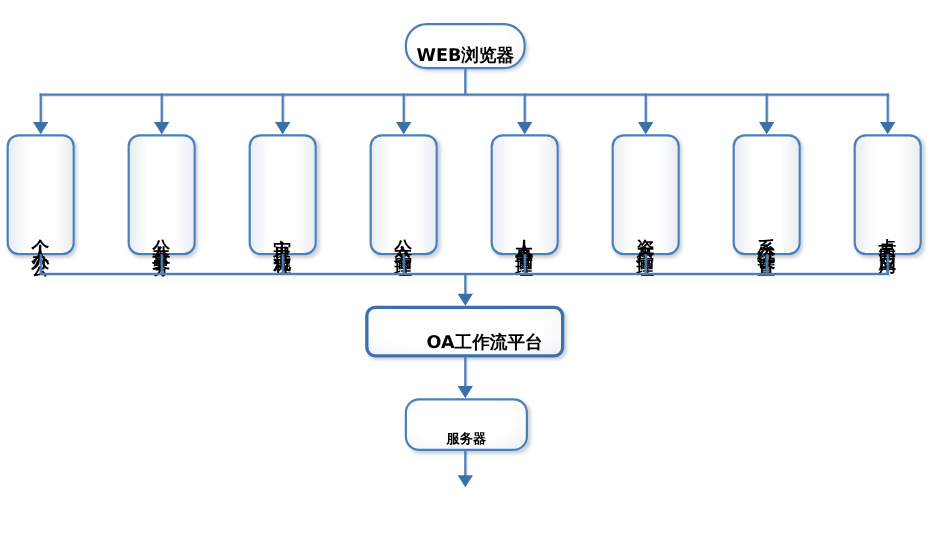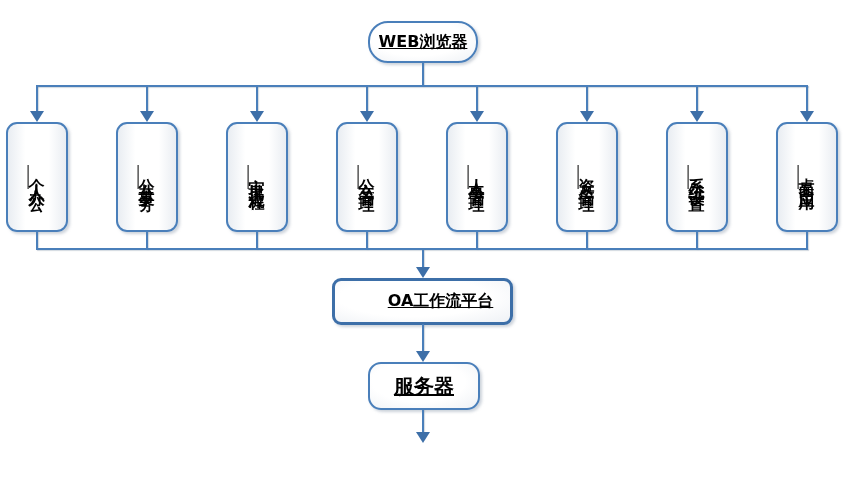--- a/index.html
+++ b/index.html
@@ -15,42 +15,41 @@
     position:relative;
     width:846px;
     height:500px;
     background:var(--bg);
     overflow:hidden;
   }
   
   .node{
     position:absolute;
     display:flex;
-    align-items:center;
+    align-items:flex-end;
     justify-content:center;
     text-align:center;
     color:var(--text);
     font-weight:bold;
     border:2px solid var(--accent);
     background:radial-gradient(ellipse at 45% 40%, #ffffff 55%, #eef1f5 100%);
     box-shadow:2px 2px 3px rgba(130,145,165,0.40);
-    text-decoration:underline;
   }
   .node-web{
     left:368px; top:21px; width:110px; height:42px;
     border-radius:20px; font-size:16px;
   }
   .node-oa{
     left:332px; top:278px; width:181px; height:47px;
     border-radius:9px; font-size:16px;
     border-width:3px; border-color:var(--accent-dark);padding-left:36px;
   }
   .node-server{
     left:368px; top:362px; width:112px; height:48px;
-    border-radius:13px; font-size:20px; border-width:2px;
+    border-radius:13px; font-size:12px; border-width:2px;
   }
   .node-db{
     left:367px; top:443px; width:112px; height:40px;
     border-radius:20px; font-size:16px;
   }
   .node-module{
     top:122px; width:62px; height:110px;
     border-radius:11px; border-width:2px;
     font-size:16px;
     background:linear-gradient(90deg,#e9edf2 0%,#ffffff 30%,#ffffff 70%,#e9edf2 100%);

